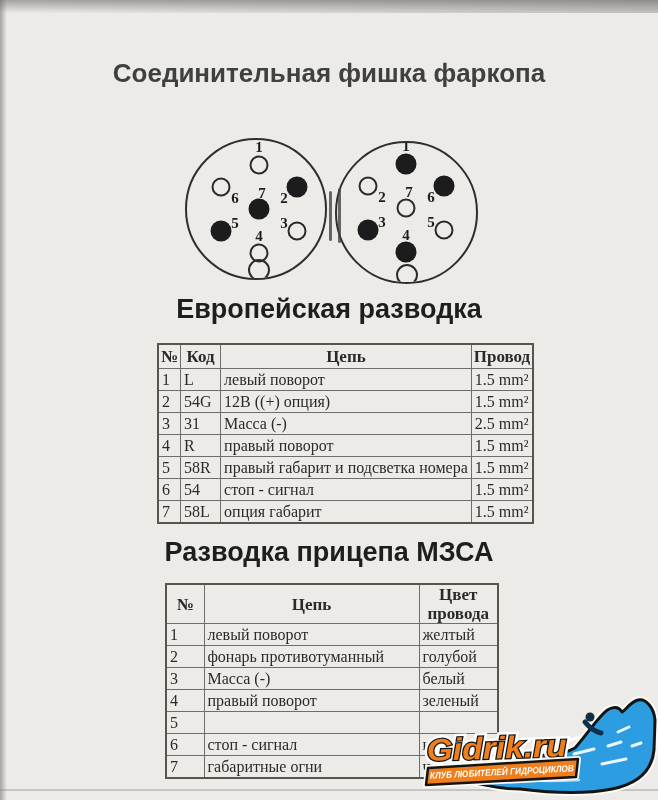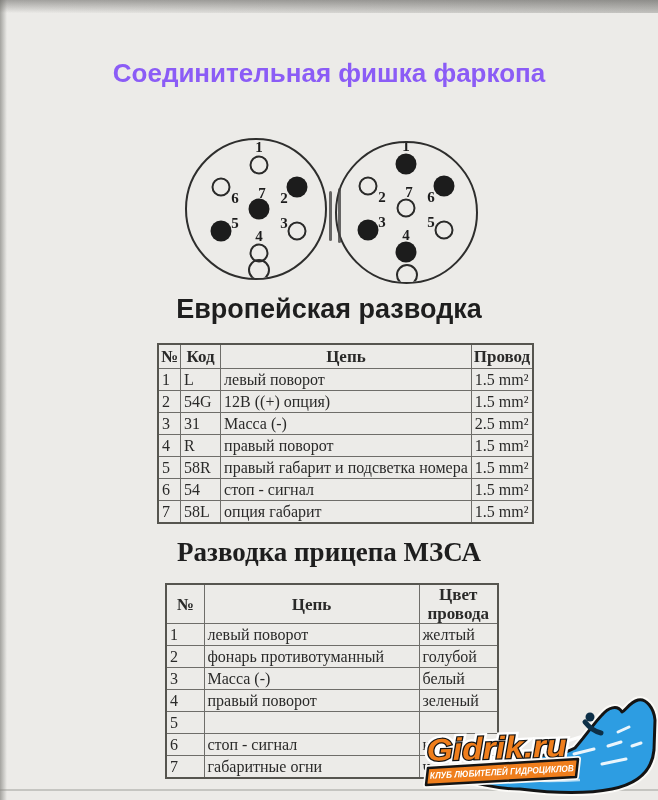--- a/index.html
+++ b/index.html
@@ -8,41 +8,41 @@
   
   .edge-top{position:absolute;left:0;top:0;width:658px;height:13px;pointer-events:none;
     background:linear-gradient(to bottom,rgba(90,89,86,.5),rgba(90,89,86,0)),
                linear-gradient(to right,rgba(120,120,116,0),rgba(70,70,66,.25));}
   .edge-left{position:absolute;left:0;top:0;width:7px;height:800px;pointer-events:none;
     background:linear-gradient(to right,rgba(105,105,100,.55),rgba(105,105,100,0));}
   .edge-bottom{position:absolute;left:0;top:789px;width:658px;height:2px;background:rgba(140,139,134,.4);}
   h1.title{position:absolute;left:0;top:12px;width:658px;margin:0;text-align:center;
     font:bold 33px "Liberation Serif",serif;letter-spacing:.5px;color:#1b1b1b;}
   h2.subtitle{position:absolute;left:0;top:58px;width:658px;margin:0;text-align:center;
-    font:bold 26px "Liberation Sans",sans-serif;color:#8b5cf6;}
+    font:bold 26px "Liberation Sans",sans-serif;color:#404040;}
   .conn-label{position:absolute;top:115px;width:200px;margin:0;text-align:center;
     font:bold 18px "Liberation Serif",serif;color:#1d1d1d;}
   #label-left{left:159px;} #label-right{left:308px;}
   .conn-circle{position:absolute;border:2.5px solid #2e2e2d;border-radius:50%;overflow:hidden;}
   #conn-left{left:185px;top:138px;width:138px;height:138px;}
   #conn-right{left:335px;top:141px;width:139px;height:139px;}
   .pin{position:absolute;transform:translate(-50%,-50%);border-radius:50%;}
   .pin.open{width:15px;height:15px;border:2.5px solid #2a2a29;background:transparent;}
   .pin.filled{width:21px;height:21px;background:#1c1c1c;}
   .pin-label{position:absolute;transform:translate(-50%,-50%);
     font:bold 15px "Liberation Serif",serif;color:#1d1d1d;}
   .notch{position:absolute;width:22px;height:22px;box-sizing:border-box;border:2.5px solid #2b2b2a;
     border-radius:50%;background:#ecebe8;}
   #conn-left .notch{left:61px;top:119px;} #conn-right .notch{left:59px;top:121px;}
   .tangent{position:absolute;background:#454442;opacity:.8;border-radius:2px;}
   #tangent-a{left:329px;top:191px;width:3px;height:50px;}
   #tangent-b{left:338px;top:188px;width:3px;height:55px;}
   h3.section{position:absolute;left:0;width:658px;margin:0;text-align:center;
     font:bold 27px "Liberation Sans",sans-serif;color:#1e1e1e;}
-  #euro-title{top:294px;} #mzsa-title{top:537px;font-family:Liberation Serif, serif;}
+  #euro-title{top:294px;} #mzsa-title{top:537px;}
   table.doc{position:absolute;border-collapse:collapse;table-layout:fixed;
     font-family:"Liberation Serif",serif;color:#2a2a29;border:2px solid #56554f;}
   table.doc th{font-weight:bold;text-align:center;border:1px solid #6e6d69;
     font-size:17px;padding:0 2px;line-height:1.12;}
   table.doc td{border:1px solid #6e6d69;font-size:16px;padding:0 3px;white-space:nowrap;
     overflow:visible;vertical-align:middle;}
   #euro-table{left:157px;top:343px;}
   #euro-table th{height:23px;} #euro-table td{height:21px;}
   #mzsa-table{left:165px;top:583px;}
   #mzsa-table th{height:38px;} #mzsa-table td{height:21px;}

